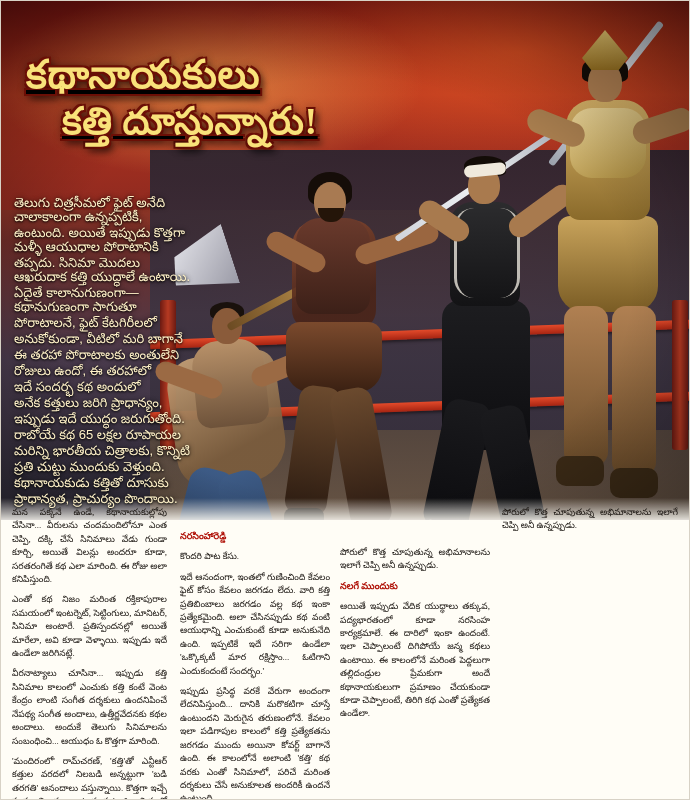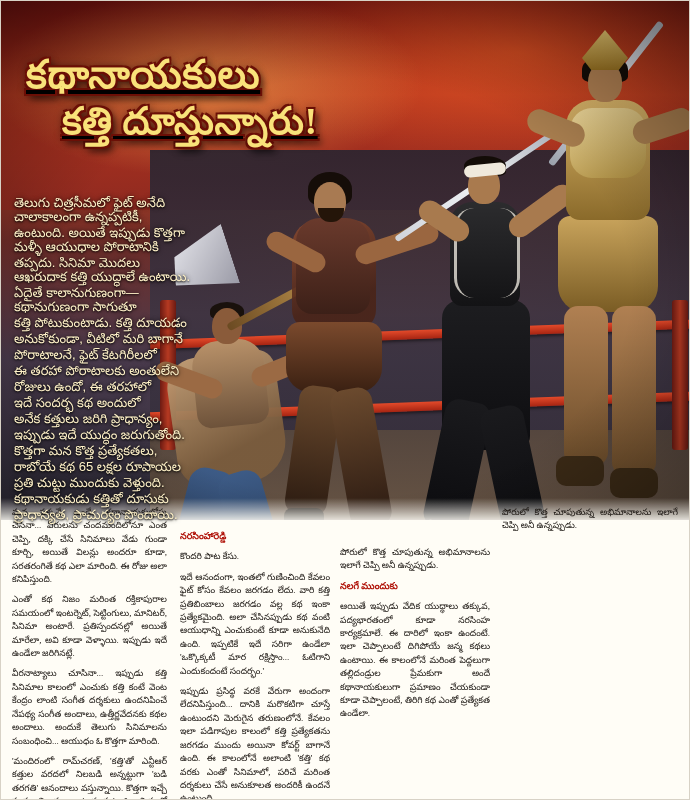--- a/index.html
+++ b/index.html
@@ -298,30 +298,29 @@
   <div class="headline">
     <div class="ln ln1">కథానాయకులు</div>
     <div class="ln ln2">కత్తి దూస్తున్నారు!</div>
   </div>
 
   <div class="lede" id="lede">
       <p>తెలుగు చిత్రసీమలో ఫైట్ అనేది చాలాకాలంగా ఉన్నప్పటికీ,</p>
       <p>ఉంటుంది. అయితే ఇప్పుడు కొత్తగా మళ్ళీ ఆయుధాల పోరాటానికి</p>
       <p>తప్పదు. సినిమా మొదలు ఆఖరుదాక కత్తి యుద్ధాలే ఉంటాయి.</p>
       <p>ఏదైతే కాలానుగుణంగా—కథానుగుణంగా సాగుతూ</p>
-      <p>కత్తి పోటుకుంటాడు. కత్తి దూయడం</p>
+      <p>పోరాటాలనే, ఫైట్ కేటగిరీలలో</p>
       <p>అనుకోకుండా, వీటిలో మరి బాగానే</p>
-      <p>పోరాటాలనే, ఫైట్ కేటగిరీలలో</p>
       <p>ఈ తరహా పోరాటాలకు అంతులేని</p>
       <p>రోజులు ఉందో, ఈ తరహాలో</p>
       <p>ఇదే సందర్భ కథ అందులో</p>
       <p>అనేక కత్తులు జరిగి ప్రాధాన్యం,</p>
       <p>ఇప్పుడు ఇదే యుద్ధం జరుగుతోంది.</p>
-      <p>కొత్తగా మన కొత్త ప్రత్యేకతలు,</p>
       <p>రాబోయే కథ 65 లక్షల రూపాయల</p>
+      <p>మరిన్ని భారతీయ చిత్రాలకు, కొన్నిటి</p>
       <p>ప్రతి చుట్టు ముందుకు వెళ్తుంది.</p>
       <p>కథానాయకుడు కత్తితో దూసుకు</p>
       <p>ప్రాధాన్యత, ప్రాచుర్యం పొందాయి.</p>
     </div>
 
   <div class="paper-solid"></div>
   <div class="paper"></div>
 
   <div class="col c1" id="col1">
       <p>మన పక్కనే ఉండే, కథానాయకుల్లోపు చేసినా... వీరులను చందమందిలోనూ ఎంత చెప్పి, దక్కి చేసే సినిమాలు వేడు గుండా కూర్చి, అయితే విలన్లు అందరూ కూడా, సరతరంగితే కథ ఎలా మారింది. ఈ రోజు అలా కనిపిస్తుంది.</p>

